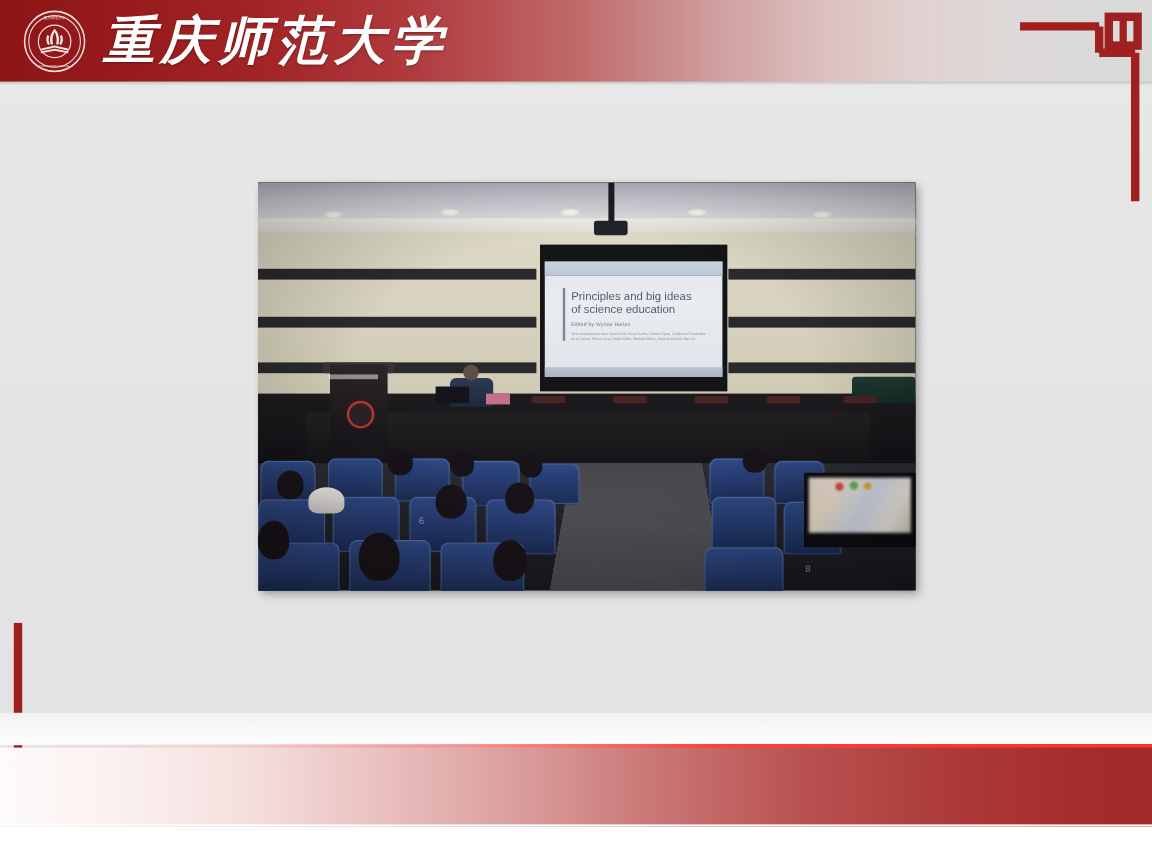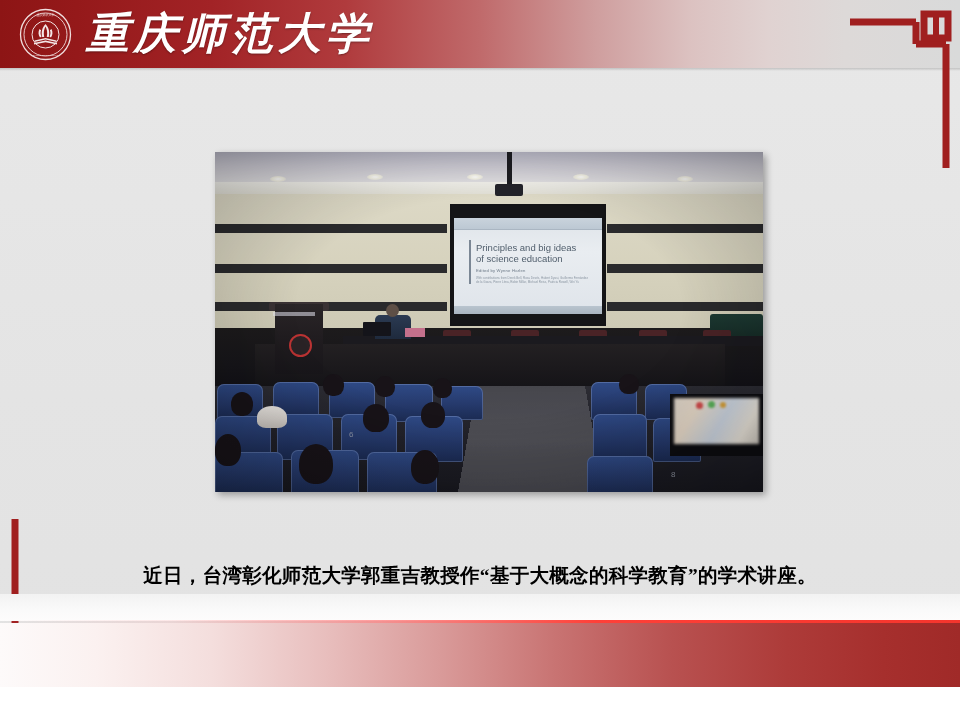--- a/index.html
+++ b/index.html
@@ -501,20 +501,19 @@
         <div class="ph-monitor-dot-o"></div>
       </div>
 
       <div class="ph-seatnum" style="left:134px; top:278px;">6</div>
       <div class="ph-seatnum" style="left:456px; top:318px;">8</div>
 
       <div class="ph-vignette"></div>
     </div>
   </div>
 
-  <div class="caption">近日，台湾彰化师范大学郭重吉教授作“基于大概念的科学教育”的学术讲座。</div>
 
   <div class="bottom-strip-white"></div>
   <div class="bottom-band-topline"></div>
   <div class="bottom-band"></div>
   <div class="slide-bottom-edge"></div>
 
 </div>
 
 </body></html>

